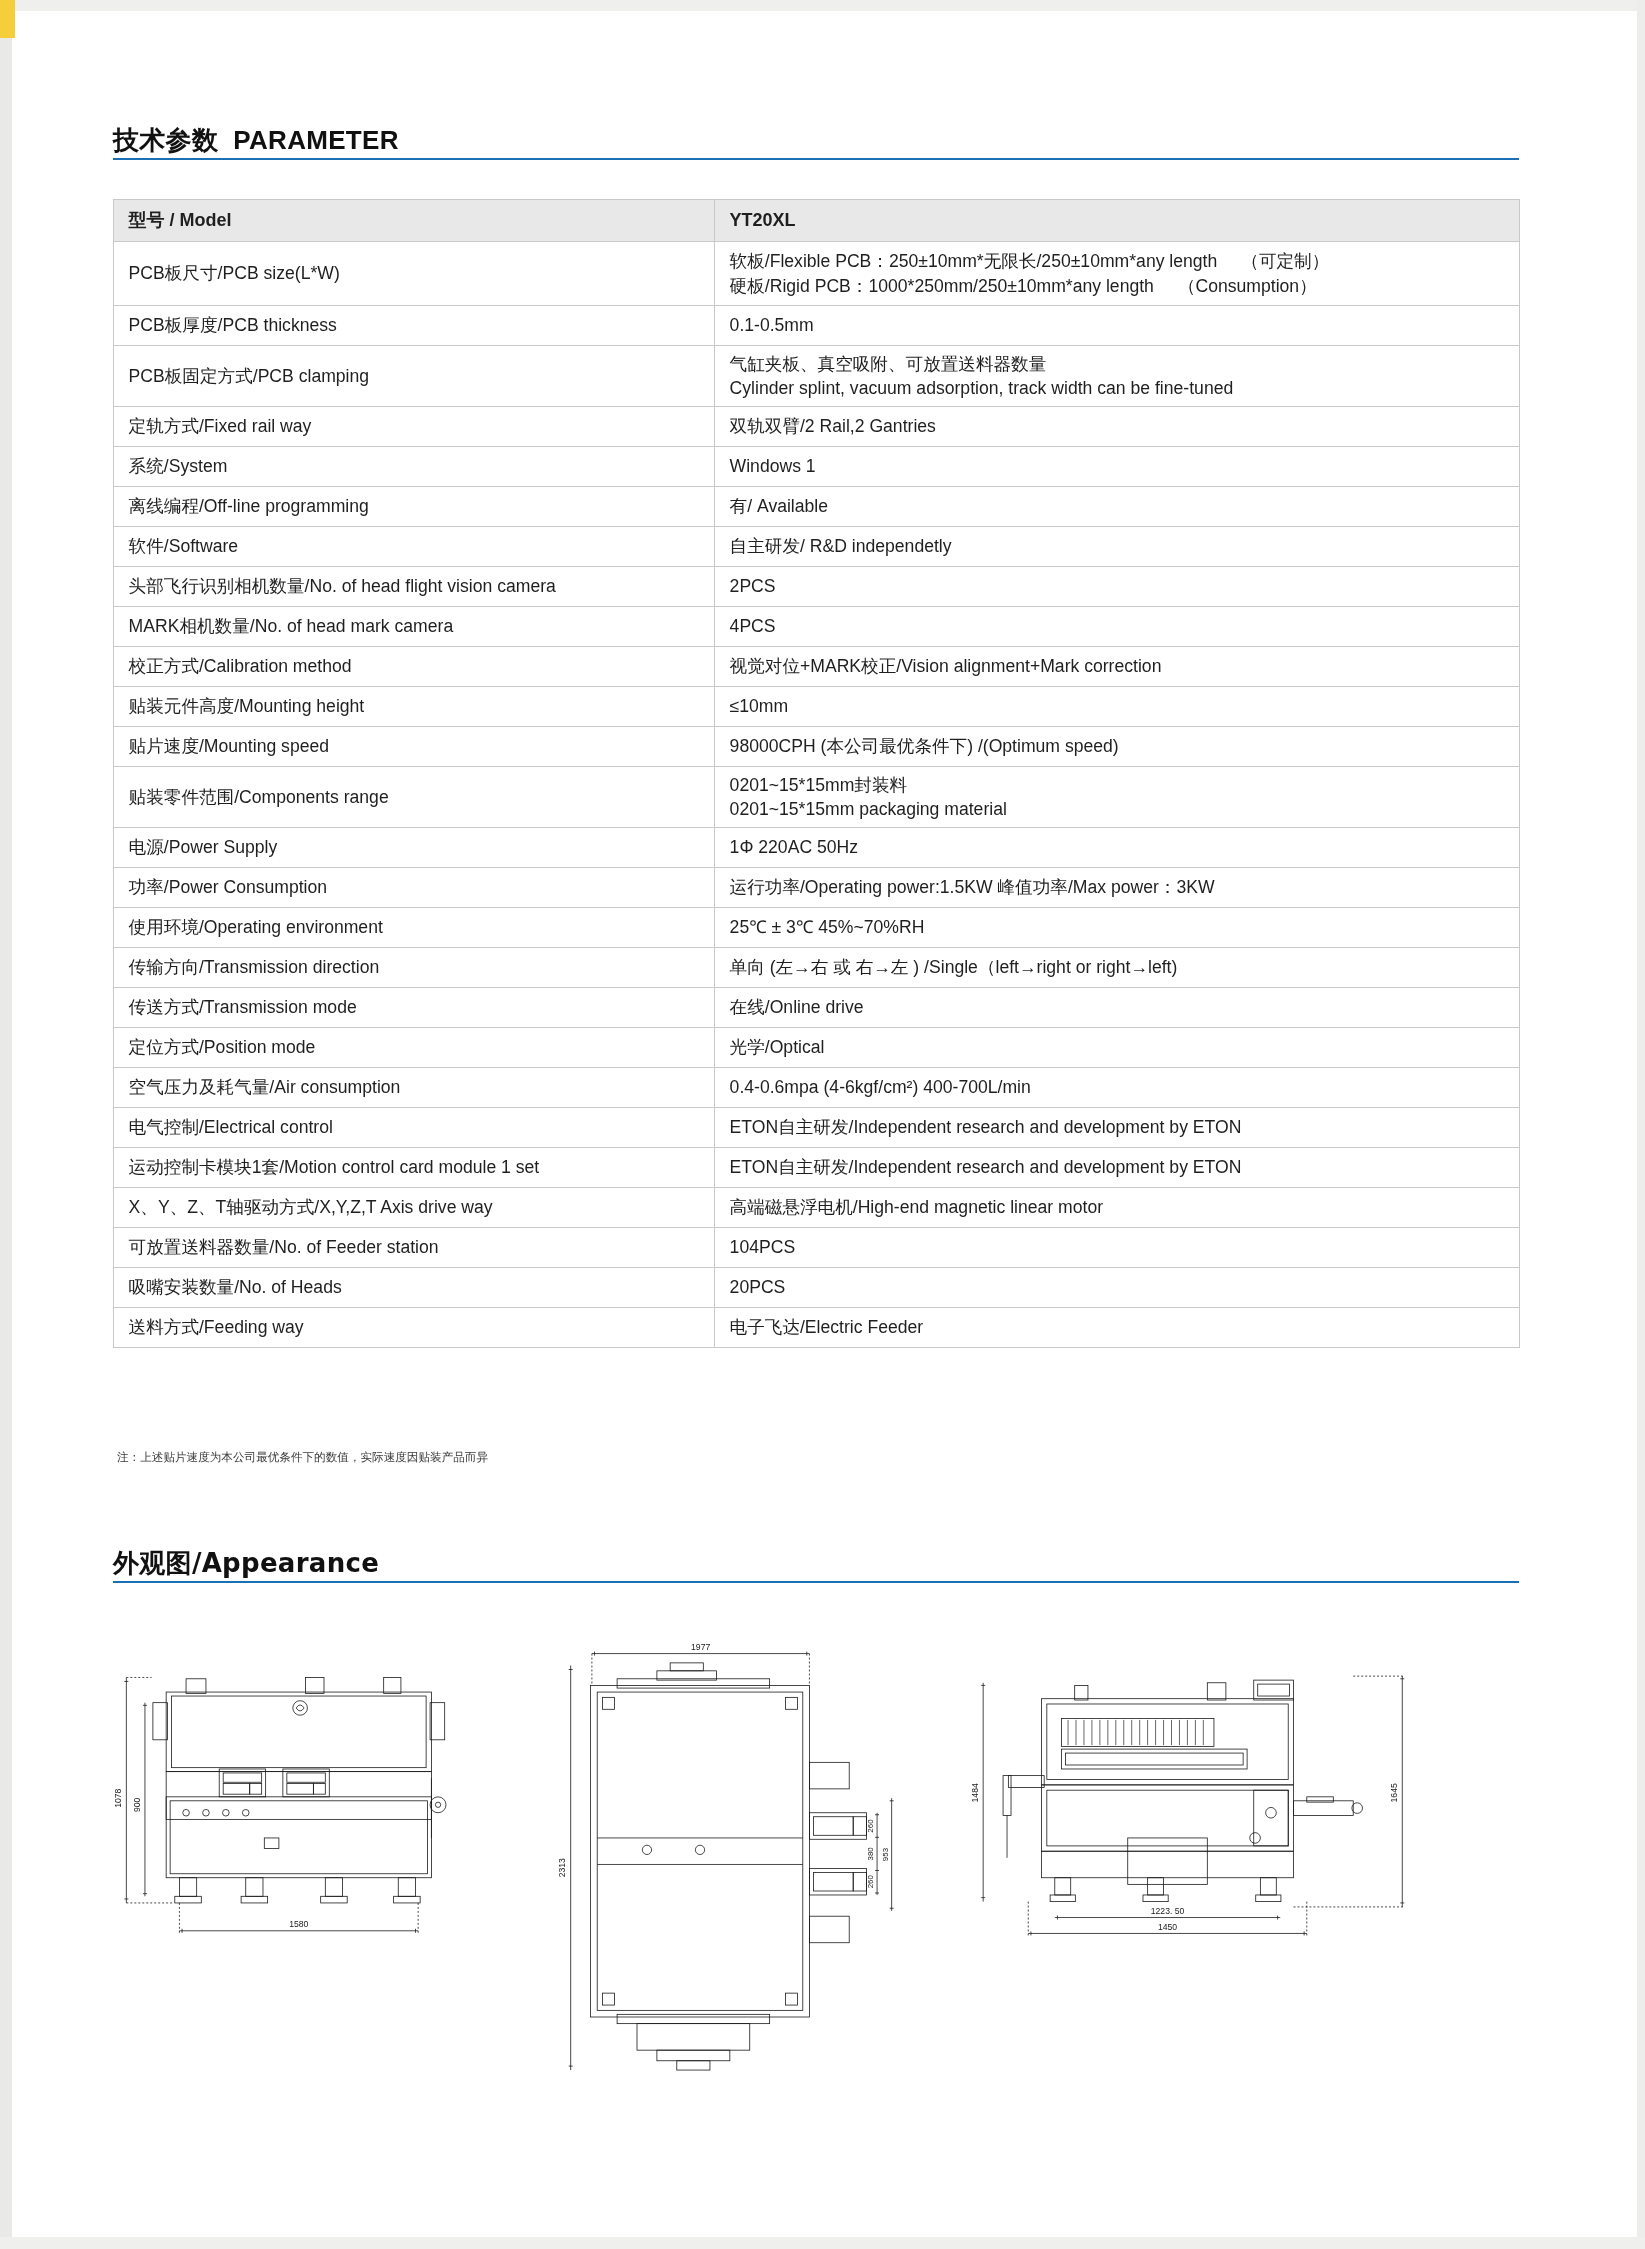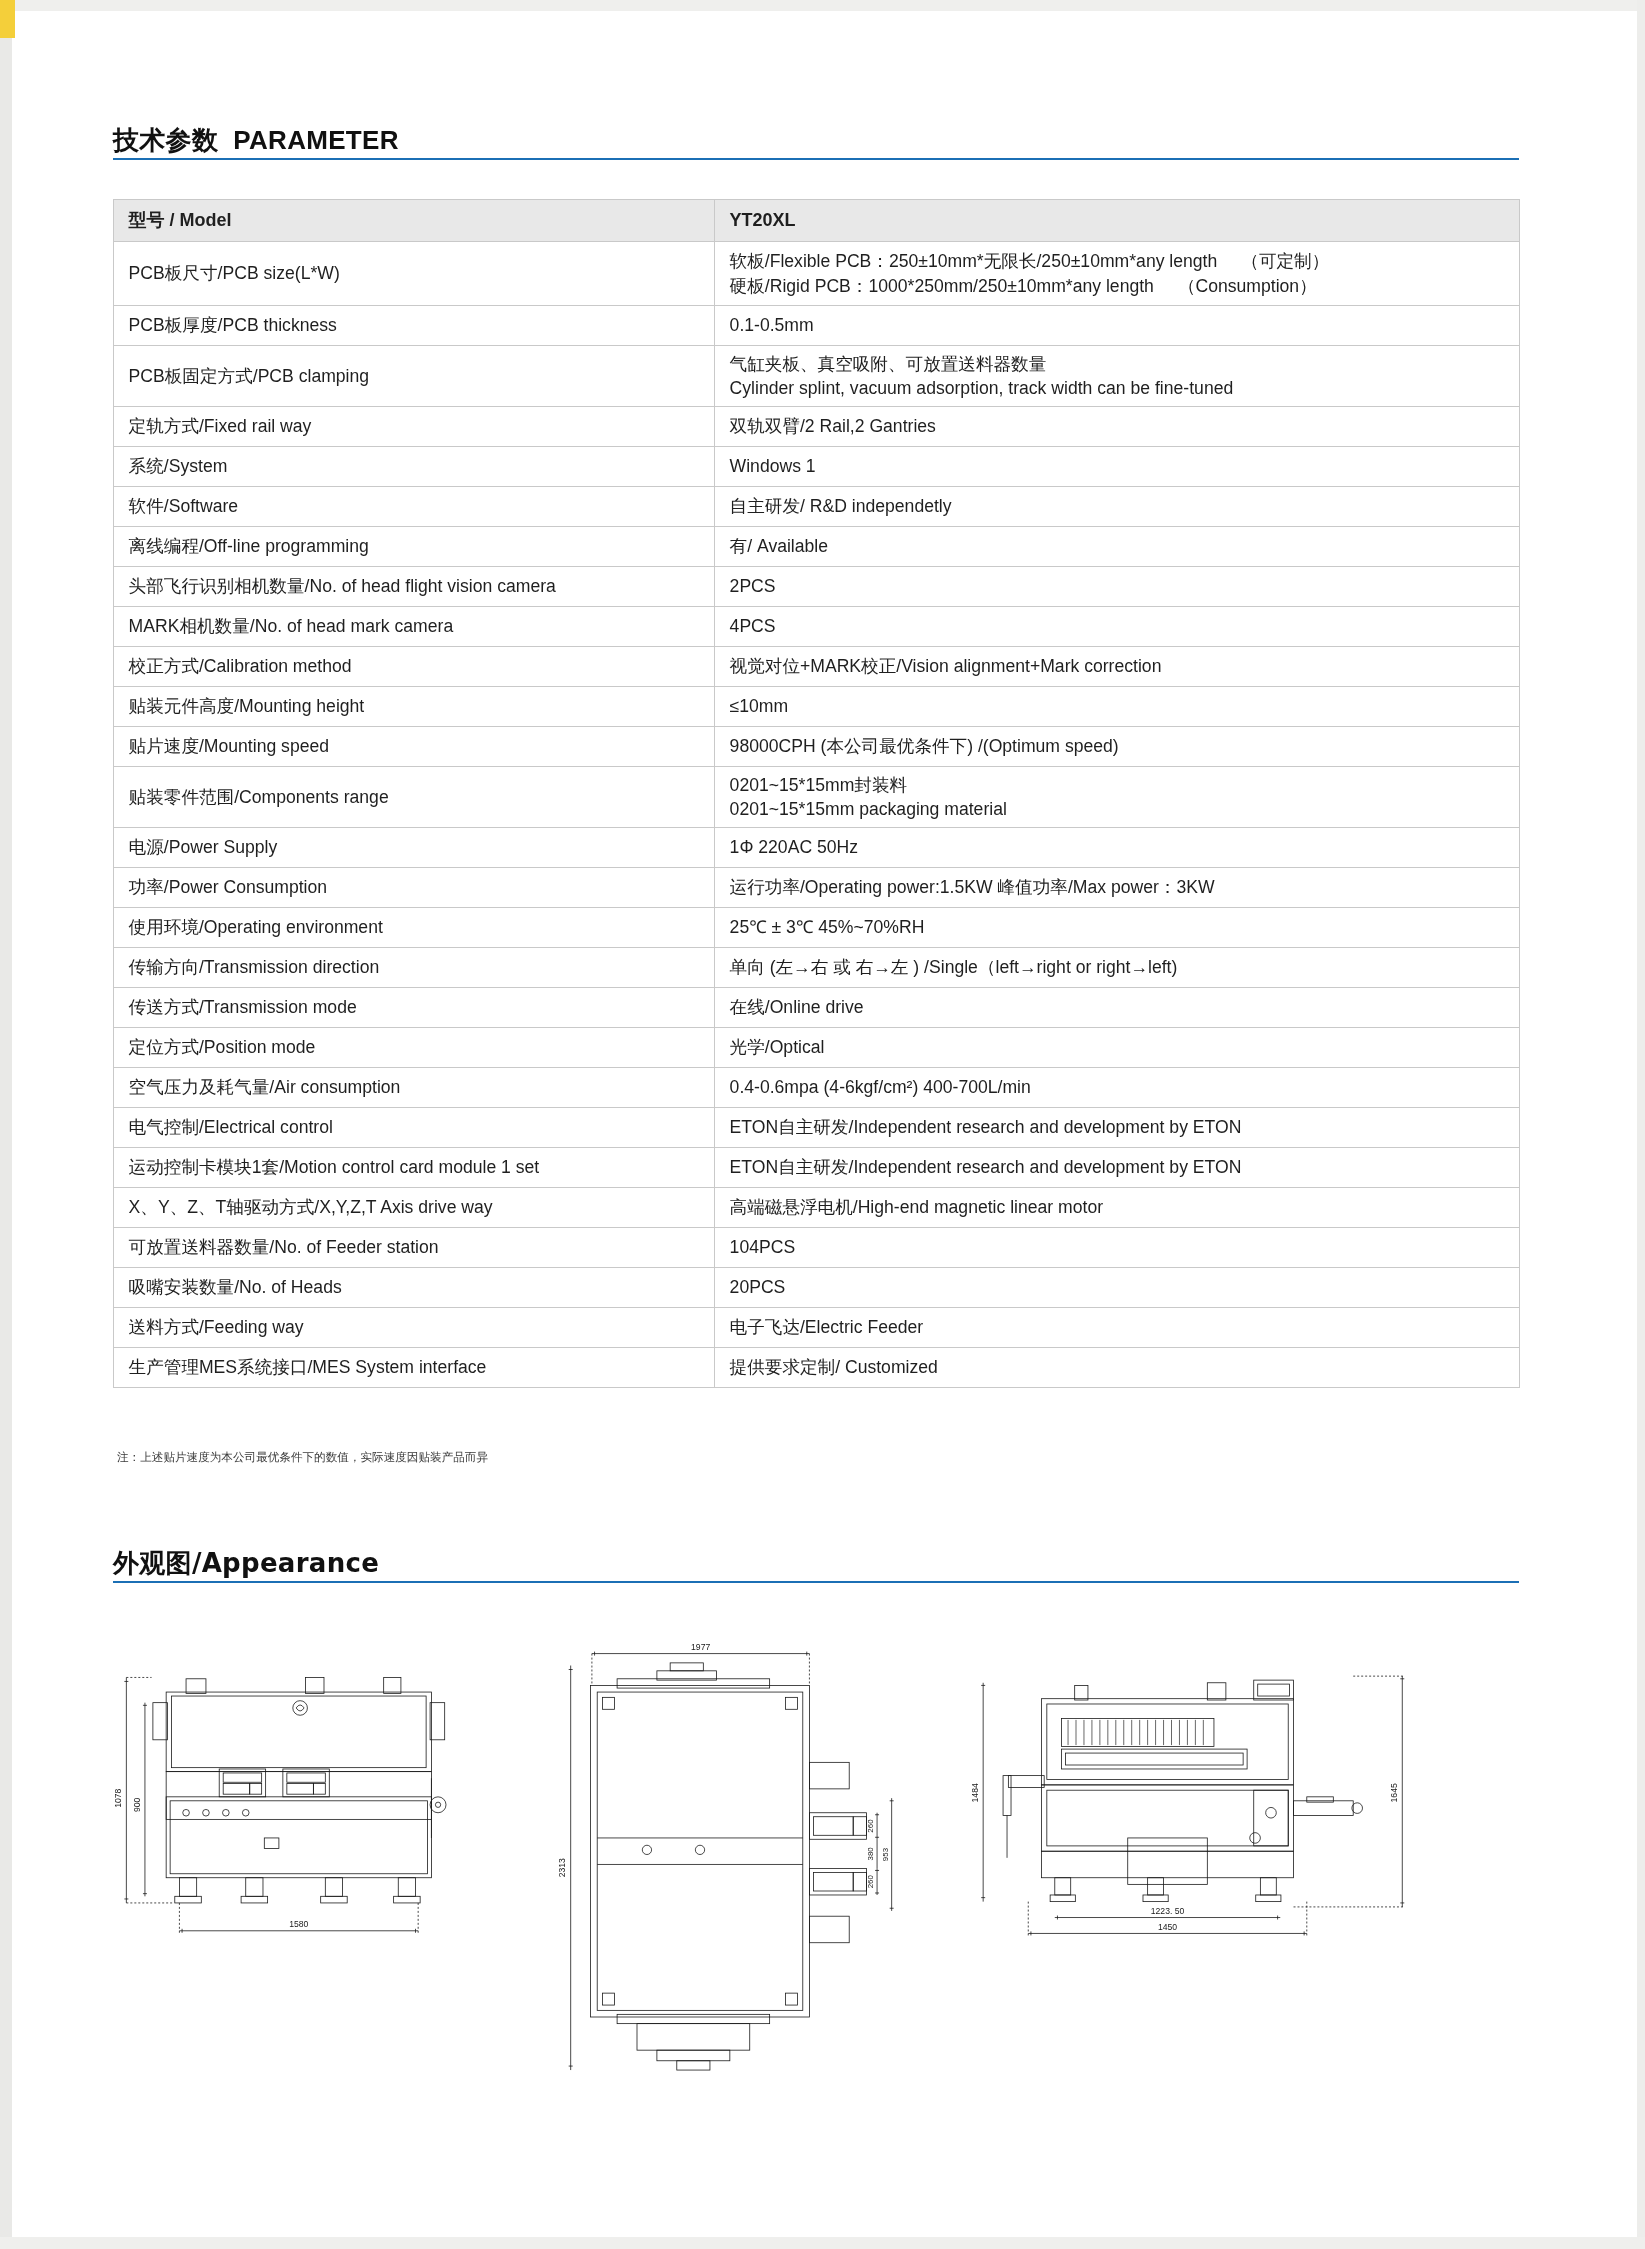--- a/index.html
+++ b/index.html
@@ -181,26 +181,26 @@
 
       <tr>
         <td class="cn">定轨方式/Fixed rail  way</td>
         <td class="cn">双轨双臂/2 Rail,2 Gantries</td>
       </tr>
       <tr>
         <td class="cn">系统/System</td>
         <td>Windows 1</td>
       </tr>
       <tr>
+        <td class="cn">离线编程/Off-line programming</td>
+        <td class="cn">有/ Available</td>
+      </tr>
+      <tr>
         <td class="cn">软件/Software</td>
         <td class="cn">自主研发/ R&amp;D independetly</td>
-      </tr>
-      <tr>
-        <td class="cn">离线编程/Off-line programming</td>
-        <td class="cn">有/ Available</td>
       </tr>
       <tr>
         <td class="cn">头部飞行识别相机数量/No. of head flight vision camera</td>
         <td>2PCS</td>
       </tr>
       <tr>
         <td class="cn">MARK相机数量/No. of head mark  camera</td>
         <td>4PCS</td>
       </tr>
       <tr>
@@ -268,24 +268,20 @@
         <td class="cn">可放置送料器数量/No. of Feeder station</td>
         <td>104PCS</td>
       </tr>
       <tr>
         <td class="cn">吸嘴安装数量/No. of Heads</td>
         <td>20PCS</td>
       </tr>
       <tr>
         <td class="cn">送料方式/Feeding way</td>
         <td class="cn">电子飞达/Electric Feeder</td>
-      </tr>
-      <tr>
-        <td class="cn">生产管理MES系统接口/MES System interface</td>
-        <td class="cn">提供要求定制/ Customized</td>
       </tr>
     </tbody>
   </table>
 
   <div class="table-note">
     <div class="n1 cn">注：上述贴片速度为本公司最优条件下的数值，实际速度因贴装产品而异</div>
   </div>
 
   <div class="section-head" id="appearance-head">
     <div class="title cn">外观图/Appearance</div>

